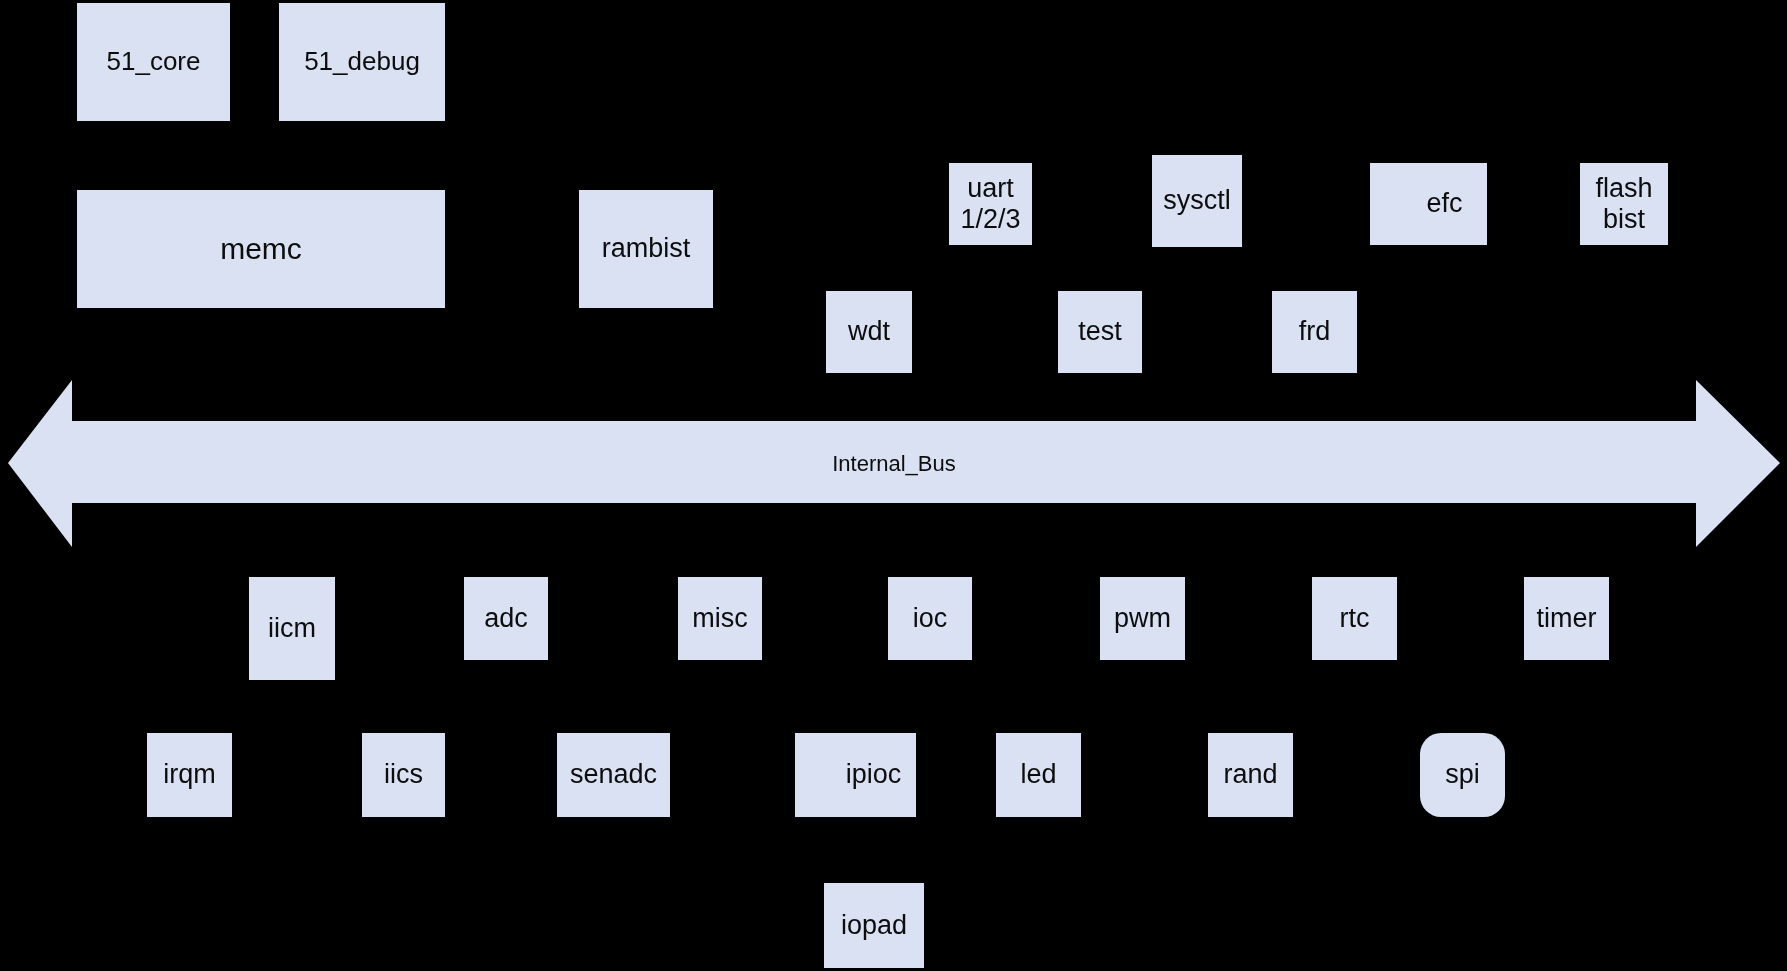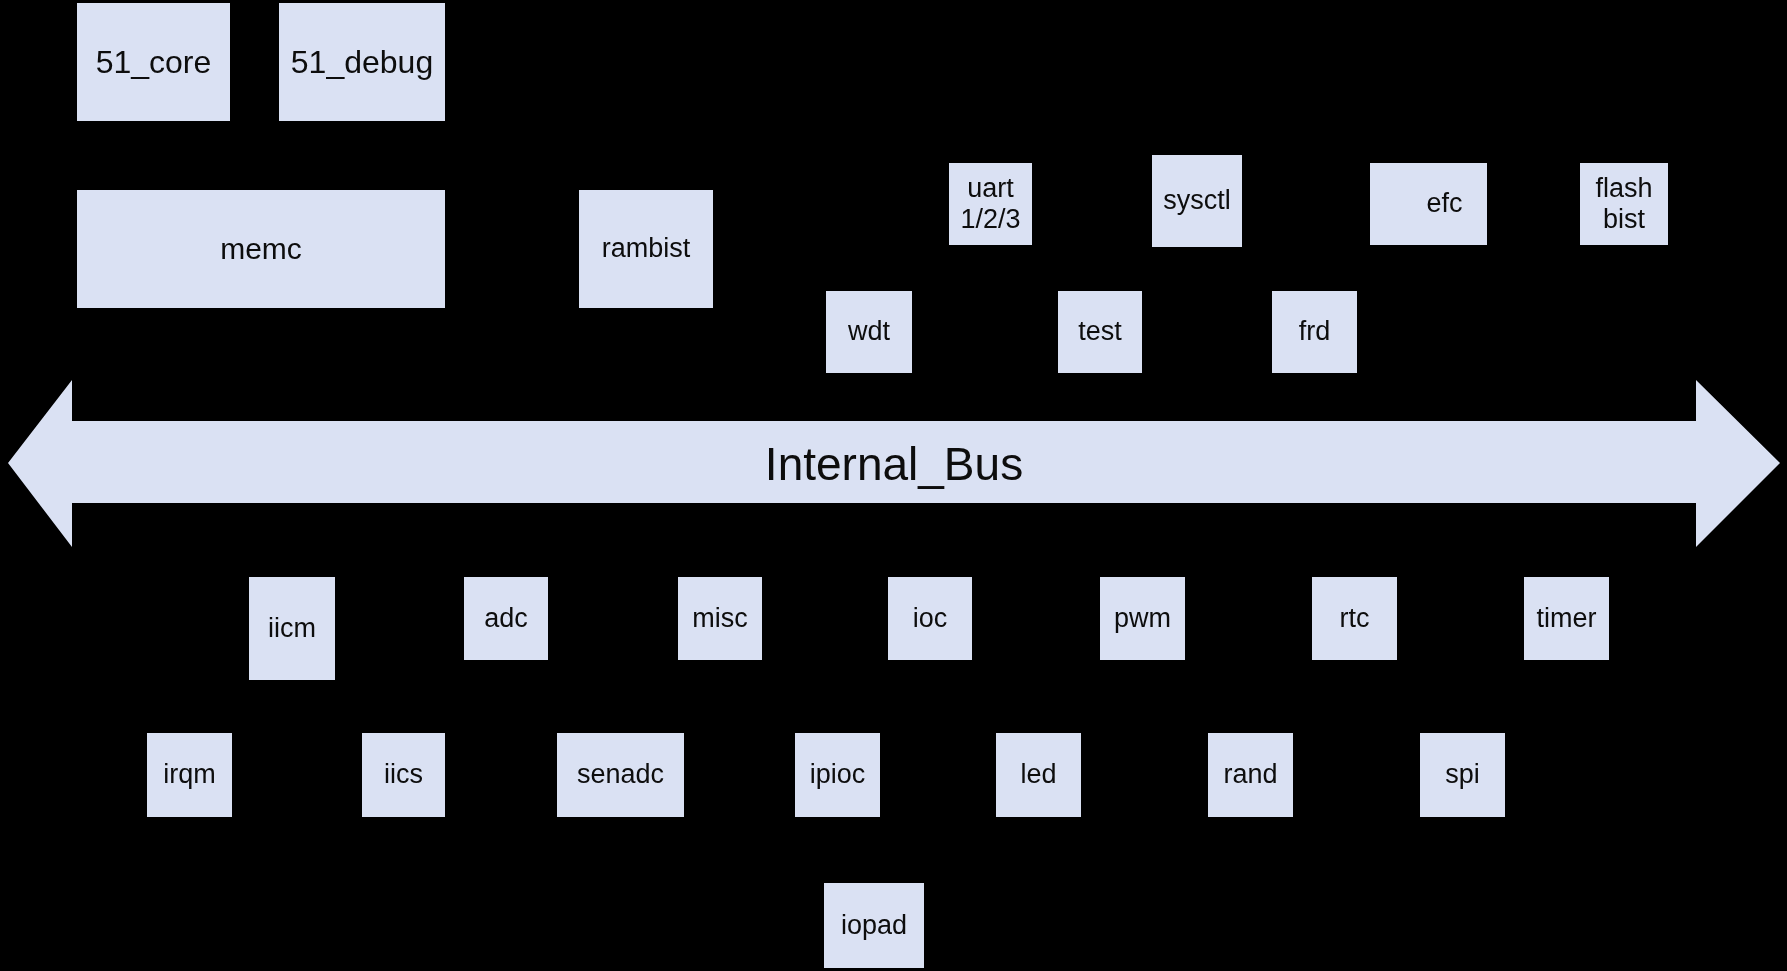--- a/index.html
+++ b/index.html
@@ -21,21 +21,21 @@
     background: #dae1f3;
     display: flex;
     align-items: center;
     justify-content: center;
     text-align: center;
     font-size: 27px;
     line-height: 1.15;
     white-space: pre-line;
     color: #0d0d0d;
   }
-  .block.big-label   { font-size: 32px; }
+  .block.big-label   { font-size: 26px; }
   .block.memc-label  { font-size: 30px; }
   #bus-arrow {
     position: absolute;
     left: 8px;
     top: 380px;
     width: 1772px;
     height: 167px;
     background: #dae1f3;
     clip-path: polygon(
       0px 83px,
@@ -47,21 +47,21 @@
       1688px 167px,
       1688px 123px,
       64px 123px,
       64px 167px
     );
     display: flex;
     align-items: center;
     justify-content: center;
   }
   #bus-label {
-    font-size: 46px;
+    font-size: 22px;
     color: #0d0d0d;
   }
 </style>
 </head>
 <body>
 
 <div id="canvas">
 
   <div class="block big-label" style="left:77px; top:3px; width:153px; height:118px;">51_core</div>
   <div class="block big-label" style="left:279px; top:3px; width:166px; height:118px;">51_debug</div>
@@ -87,21 +87,21 @@
   <div class="block" style="left:249px; top:577px; width:86px; height:103px;text-align:right;">iicm</div>
   <div class="block" style="left:464px; top:577px; width:84px; height:83px;">adc</div>
   <div class="block" style="left:678px; top:577px; width:84px; height:83px;">misc</div>
   <div class="block" style="left:888px; top:577px; width:84px; height:83px;">ioc</div>
   <div class="block" style="left:1100px; top:577px; width:85px; height:83px;">pwm</div>
   <div class="block" style="left:1312px; top:577px; width:85px; height:83px;">rtc</div>
   <div class="block" style="left:1524px; top:577px; width:85px; height:83px;">timer</div>
 
   <div class="block" style="left:147px; top:733px; width:85px; height:84px;">irqm</div>
   <div class="block" style="left:362px; top:733px; width:83px; height:84px;">iics</div>
-  <div class="block" style="left:557px; top:733px; width:127px; height:84px;">senadc</div>
-  <div class="block" style="left:795px; top:733px; width:85px; height:84px;">ipioc</div>
+  <div class="block" style="left:557px; top:733px; width:113px; height:84px;">senadc</div>
+  <div class="block" style="left:795px; top:733px; width:85px; height:84px;padding-left:36px;">ipioc</div>
   <div class="block" style="left:996px; top:733px; width:85px; height:84px;">led</div>
   <div class="block" style="left:1208px; top:733px; width:85px; height:84px;">rand</div>
-  <div class="block" style="left:1420px; top:733px; width:85px; height:84px;">spi</div>
+  <div class="block" style="left:1420px; top:733px; width:85px; height:84px;border-radius:21px;">spi</div>
 
   <div class="block" style="left:780px; top:883px; width:100px; height:85px;margin-left:44px;">iopad</div>
 
 </div>
 
 </body></html>

